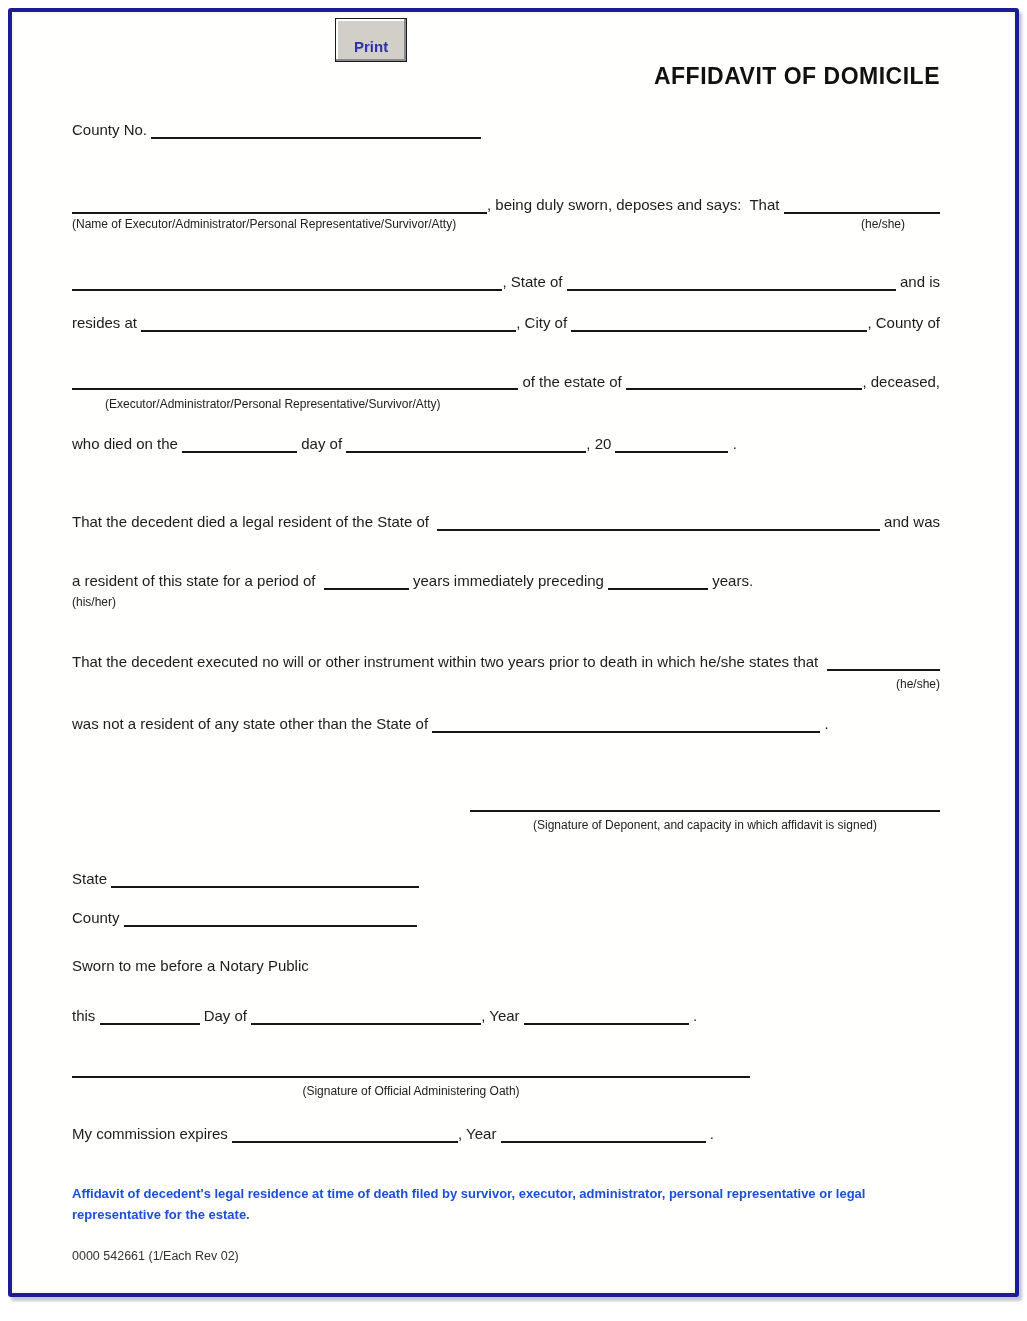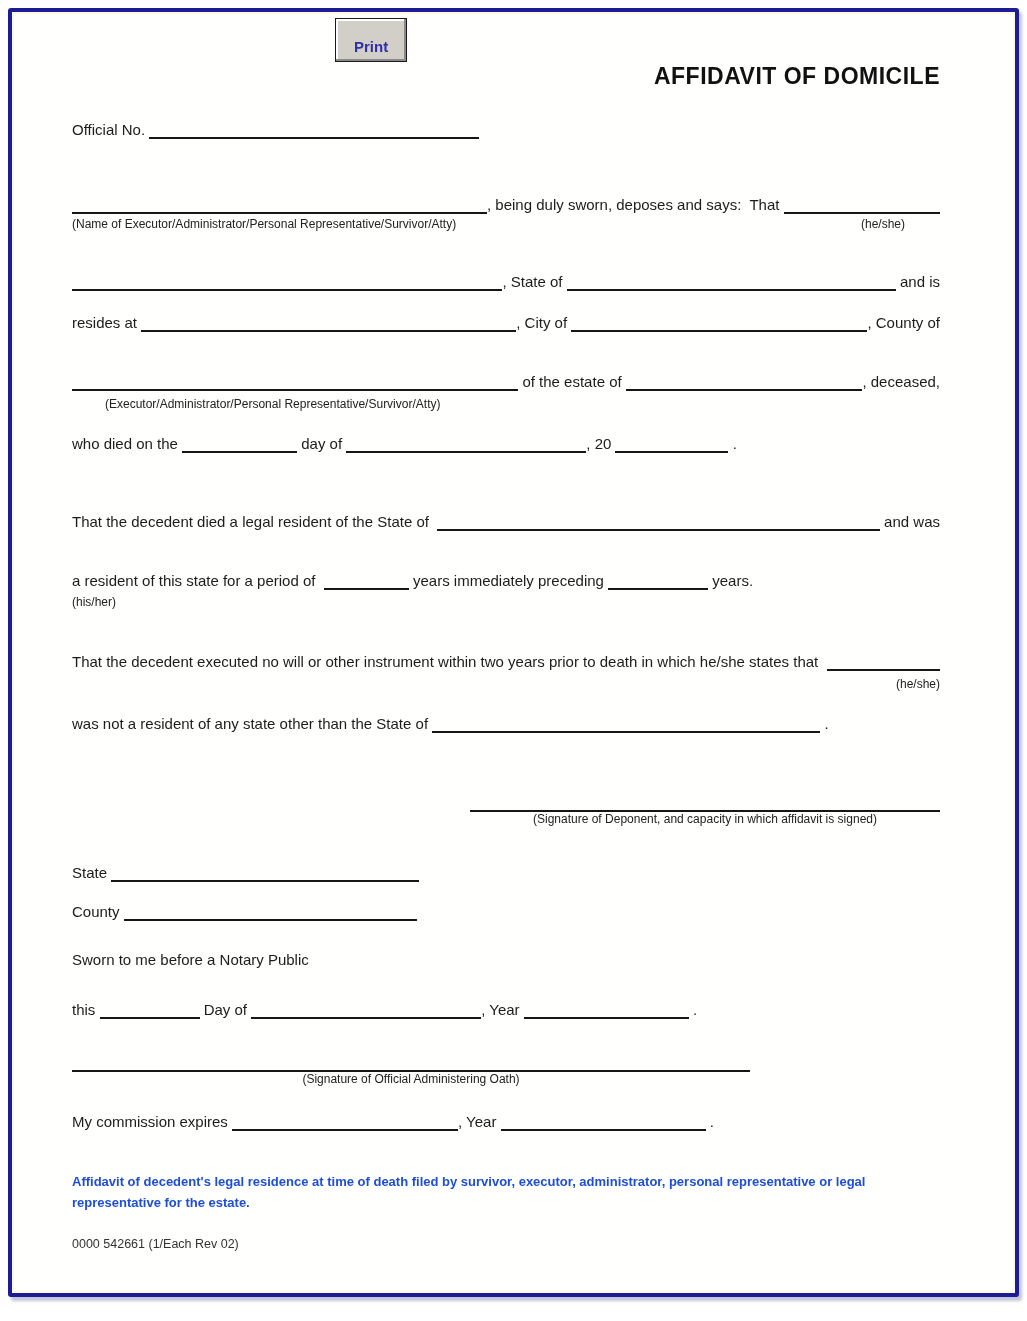--- a/index.html
+++ b/index.html
@@ -69,33 +69,33 @@
   .w205{width:205px;}
   .cap{font-size:12px;line-height:15px;color:#222;}
   .caprow{display:flex;justify-content:space-between;}
   
   .r-account{margin-top:32px;}
   .r-l1{margin-top:57px;}
   .r-l1cap{margin-top:3px;}
   .r-l1cap .right{margin-right:35px;}
   .r-l2{margin-top:23px;}
   .r-l3{margin-top:41px;}
-  .r-l4{margin-top:41px;}
+  .r-l4{margin-top:41px;align-items:center;}
   .r-l4cap{margin-top:3px;margin-left:33px;}
   .r-l5{margin-top:23px;}
   .r-p2l1{margin-top:60px;}
   .r-p2l2{margin-top:41px;}
   .r-p2cap{margin-top:2px;}
   .r-p3l1{margin-top:43px;}
   .r-p3cap{margin-top:3px;text-align:right;}
   .r-p3l2{margin-top:23px;}
   .sigblock.sig1{margin-top:77px;width:470px;margin-left:auto;}
   .sigblock.sig2{margin-top:51px;width:678px;}
   .sigline{border-bottom:2px solid #161616;height:0;}
-  .sigblock .cap{text-align:center;}
+  .sigblock .cap{margin-top:6px;text-align:center;}
   .r-state{margin-top:37px;align-items:flex-end;}
   .r-county{margin-top:21px;}
   .r-notary{margin-top:30px;}
   .r-this{margin-top:32px;}
   .r-comm{margin-top:26px;}
   .footnote{margin-top:40px;max-width:832px;font-weight:bold;font-size:13px;line-height:21px;color:#1d4ed8;}
   .formnum{margin-top:22px;font-size:12.5px;color:#333;}
 </style>
 </head>
 <body>
@@ -103,21 +103,21 @@
 <div class="page">
   <div class="content">
 
     <div class="print-row">
       <button class="print-btn">Print</button>
     </div>
 
     <h1>AFFIDAVIT OF DOMICILE</h1>
 
     <div class="row r-account">
-      <span class="t">Official No. </span>
+      <span class="t">County No. </span>
       <span class="blank w330"></span>
     </div>
 
     <div class="row r-l1">
       <span class="blank w415"></span>
       <span class="t">, being duly sworn, deposes and says:  That </span>
       <span class="blank fgrow"></span>
     </div>
     <div class="caprow r-l1cap">
       <span class="cap">(Name of Executor/Administrator/Personal Representative/Survivor/Atty)</span>

